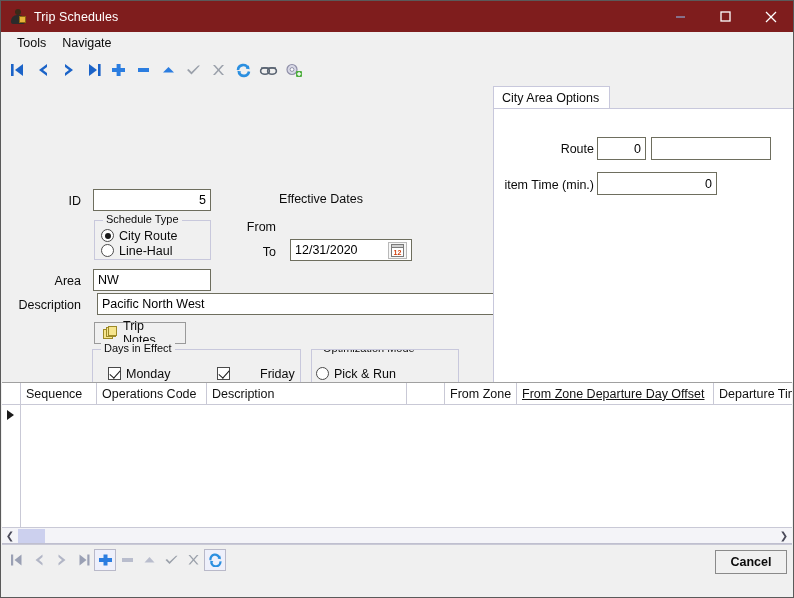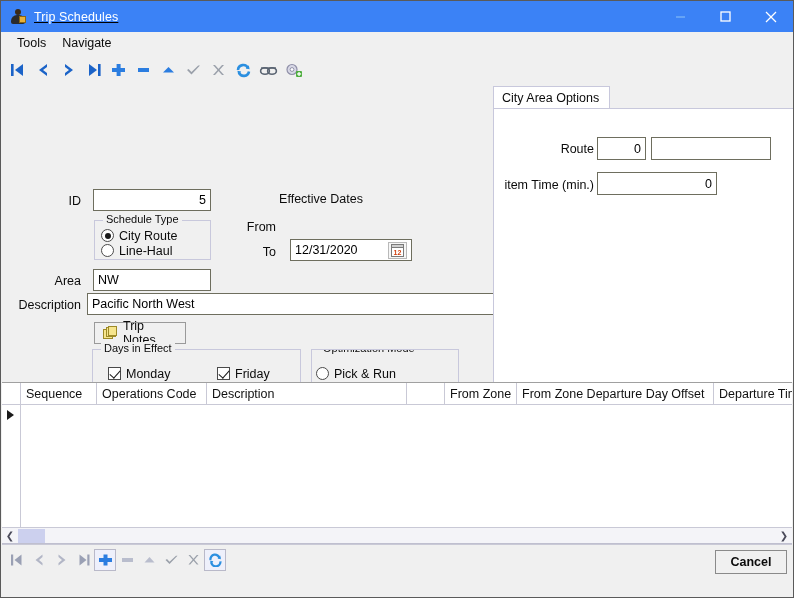--- a/index.html
+++ b/index.html
@@ -15,22 +15,22 @@
     background: #f0f0f0;
     border: 1px solid #5a5a5a;
     box-sizing: border-box;
     overflow: hidden;
   }
 
   
   .titlebar {
     position: absolute; left: 0; top: 0;
     width: 792px; height: 31px;
-    background: #3b82f6;
-    display: flex; align-items: center; text-decoration: underline;
+    background: #7f1d1d;
+    display: flex; align-items: center;
   }
   .title-icon {
     width: 18px; height: 18px; margin-left: 8px; margin-right: 7px;
     position: relative; flex: none;
   }
   .title-icon .head {
     position:absolute; left:6px; top:1px; width:6px; height:6px;
     background:#3a2a18; border-radius:50%;
   }
   .title-icon .body {
@@ -423,21 +423,21 @@
     </div>
     <div class="radio-row" style="left:100px; top:160px;">
       <span class="radio-mark"></span>
       <span>Line-Haul</span>
     </div>
 
     <div class="lbl" style="left:30px; top:190px; width:50px;">Area</div>
     <div class="fld" style="left:92px; top:185px; width:118px; height:22px;">NW</div>
 
     <div class="lbl" style="left:10px; top:214px; width:70px;">Description</div>
-    <div class="fld" style="left:86px; top:209px; width:430px; height:22px;">Pacific North West</div>
+    <div class="fld" style="left:96px; top:209px; width:430px; height:22px;">Pacific North West</div>
 
     <div class="tripnotes-btn" style="left:93px; top:238px; width:92px; height:22px;">
       <span class="notes-icon">
           <i></i>
           <i></i>
           <i></i>
         </span>
       <span>Trip Notes</span>
     </div>
 
@@ -466,21 +466,21 @@
       <span>Tuesday</span>
     </div>
     <div class="chk-row" style="left:107px; top:315px;">
       <span class="chk-mark on"></span>
       <span>Wednesday</span>
     </div>
     <div class="chk-row" style="left:107px; top:331px;">
       <span class="chk-mark on"></span>
       <span>Thursday</span>
     </div>
-    <div class="chk-row" style="left:216px; top:283px;">
+    <div class="chk-row" style="left:216px; top:283px;gap:25px;">
       <span class="chk-mark on"></span>
       <span>Friday</span>
     </div>
     <div class="chk-row" style="left:216px; top:299px;">
       <span class="chk-mark"></span>
       <span>Saturday</span>
     </div>
     <div class="chk-row" style="left:216px; top:315px;">
       <span class="chk-mark"></span>
       <span>Sunday</span>
@@ -530,21 +530,21 @@
   </div>
 
   <div class="grid-wrap">
     <div class="grid-header">
       <div class="gh-gutter"></div>
       <div class="gh-cell" style="width:76px;">Sequence</div>
       <div class="gh-cell" style="width:110px;">Operations Code</div>
       <div class="gh-cell" style="width:200px;">Description</div>
       <div class="gh-cell" style="width:38px;"></div>
       <div class="gh-cell" style="width:72px;">From Zone</div>
-      <div class="gh-cell" style="width:197px;">From Zone Departure Day Offset</div>
+      <div class="gh-cell" style="width:197px;text-decoration:underline;">From Zone Departure Day Offset</div>
       <div class="gh-cell" style="width:103px;">Departure Time</div>
 
     </div>
     <div class="grid-body">
       <div class="gb-gutter">
         <div class="row-arrow"></div>
       </div>
     </div>
   </div>
 

